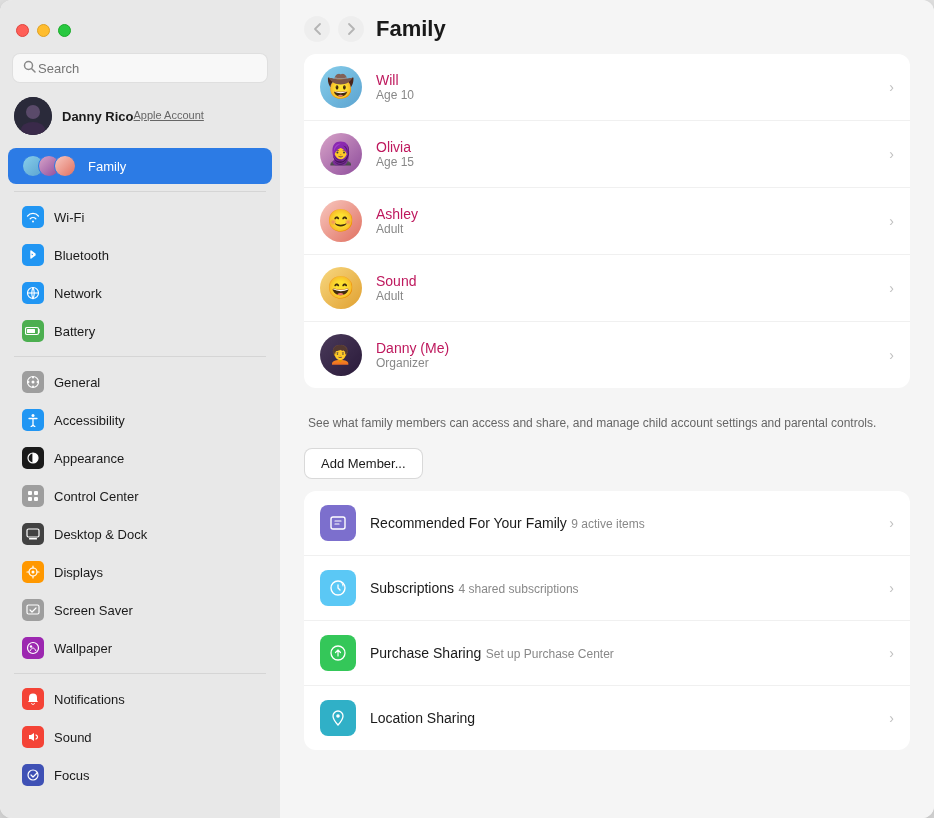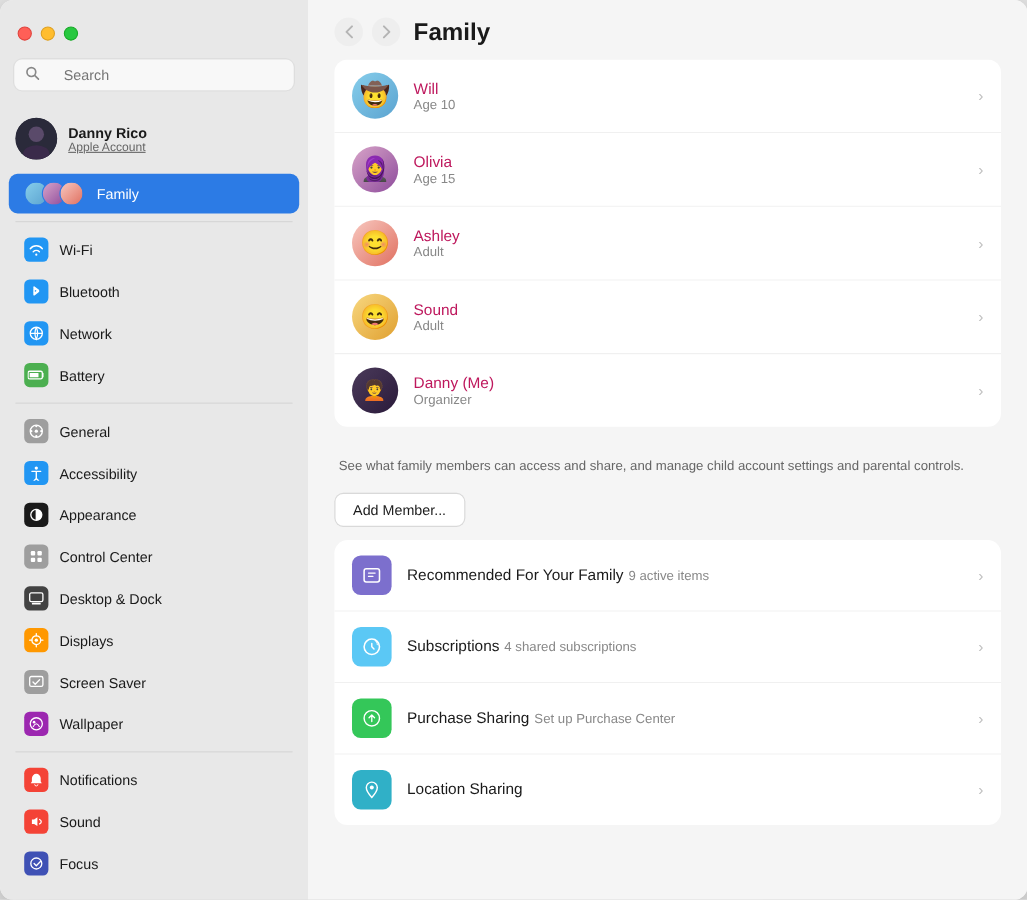--- a/index.html
+++ b/index.html
@@ -40,27 +40,27 @@
     .traffic-light {
       width: 13px;
       height: 13px;
       border-radius: 50%;
       cursor: pointer;
     }
     .tl-red { background: #ff5f57; border: 1px solid #e0443e; }
     .tl-yellow { background: #ffbd2e; border: 1px solid #dfa123; }
     .tl-green { background: #28c840; border: 1px solid #1aab29; }
     .search-bar {
-      margin: 0 12px 16px;
+      margin: 0 12px 6px;
       background: rgba(255,255,255,0.7);
       border-radius: 8px;
       display: flex;
       align-items: center;
       padding: 6px 10px;
-      gap: 22px;
+      gap: 2px;
       border: 1px solid rgba(0,0,0,0.1);
     }
     .search-icon-svg {
       color: #888;
       font-size: 13px;
     }
     .search-input {
       background: transparent;
       border: none;
       outline: none;
@@ -85,21 +85,20 @@
       justify-content: center;
       overflow: hidden;
       flex-shrink: 0;
     }
     .account-avatar svg {
       width: 38px;
       height: 38px;
     }
     .account-info {
       display: flex;
-      flex-direction: column;
       justify-content: flex-end;
     }
     .account-name {
       font-size: 13px;
       font-weight: 600;
       color: #1a1a1a;
     }
     .account-subtitle {
       font-size: 11px;
       color: #666;

